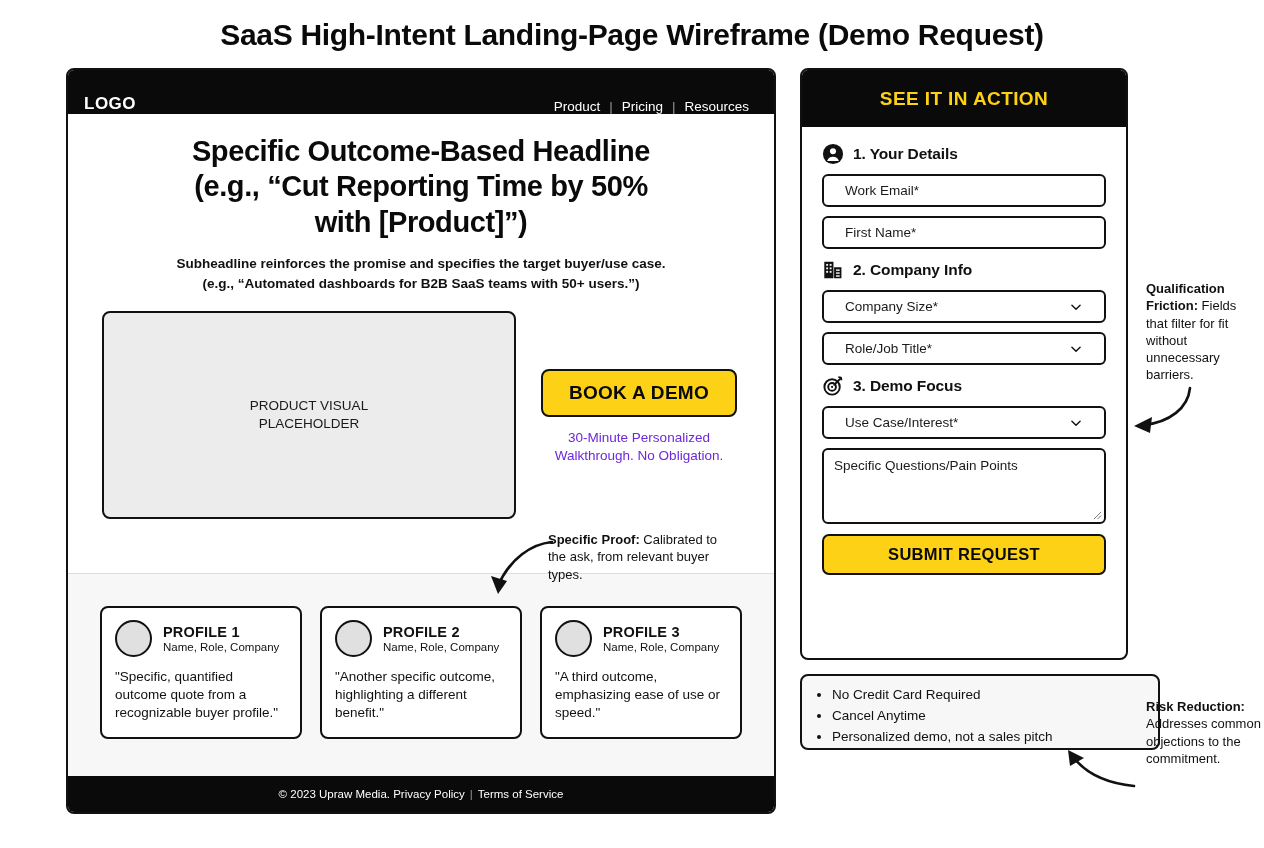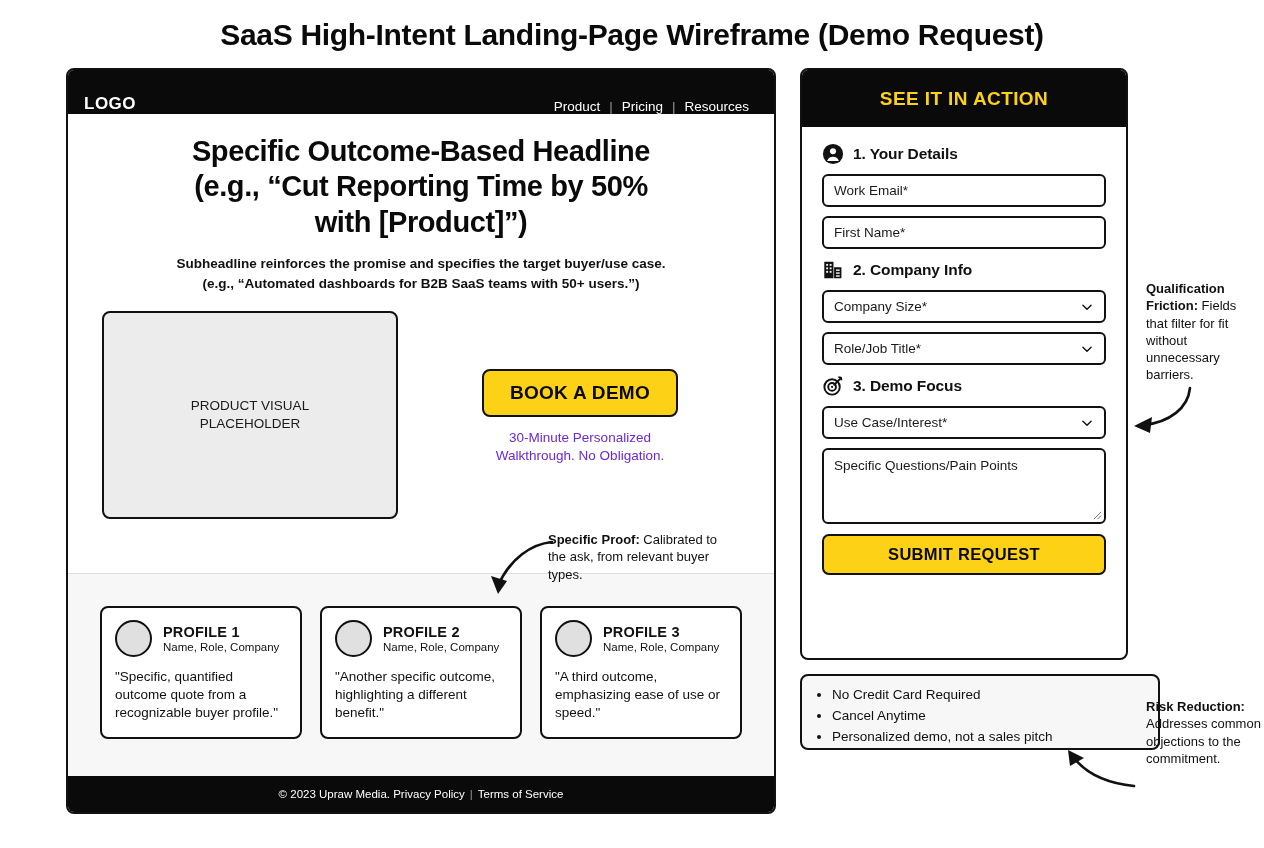--- a/index.html
+++ b/index.html
@@ -48,21 +48,21 @@
   .subheadline {
     text-align: center; font-size: 13.5px; font-weight: bold;
     line-height: 1.45; margin-top: 14px; color: #111;
   }
 
   .hero-body {
     display: flex; align-items: flex-start; gap: 22px;
     padding: 18px 34px 0 34px;
   }
   .visual-placeholder {
-    width: 296px; height: 208px;
+    width: 414px; height: 208px;
     background: #ececec;
     border: 2.5px solid #111111; border-radius: 8px;
     display: flex; align-items: center; justify-content: center;
     text-align: center; font-size: 13.5px; line-height: 1.35; color: #1a1a1a;
     flex: none;
   }
   .cta-col {
     flex: 1; display: flex; flex-direction: column;
     align-items: center; padding-top: 58px;
   }
@@ -126,21 +126,21 @@
     margin: 10px 0 9px 0;
   }
   .section-head:first-child { margin-top: 2px; }
   .section-title { font-size: 15.5px; font-weight: bold; letter-spacing: -0.1px; }
   .sec-icon { width: 22px; height: 22px; flex: none; display:block; }
 
   .field {
     width: 100%; height: 33px;
     border: 2.5px solid #111111; border-radius: 6px;
     background: #fff; display: flex; align-items: center;
-    padding: 0 10px; margin-bottom: 9px;
+    padding: 0 21px; margin-bottom: 9px;
     font-size: 13.5px; color: #1a1a1a;
     position: relative;
   }
   .field .chev { margin-left: auto; }
   .textarea-field {
     width: 100%; height: 76px;
     border: 2.5px solid #111111; border-radius: 6px;
     background: #fff; padding: 8px 10px; margin-bottom: 10px;
     font-size: 13.5px; color: #1a1a1a; position: relative;
   }

